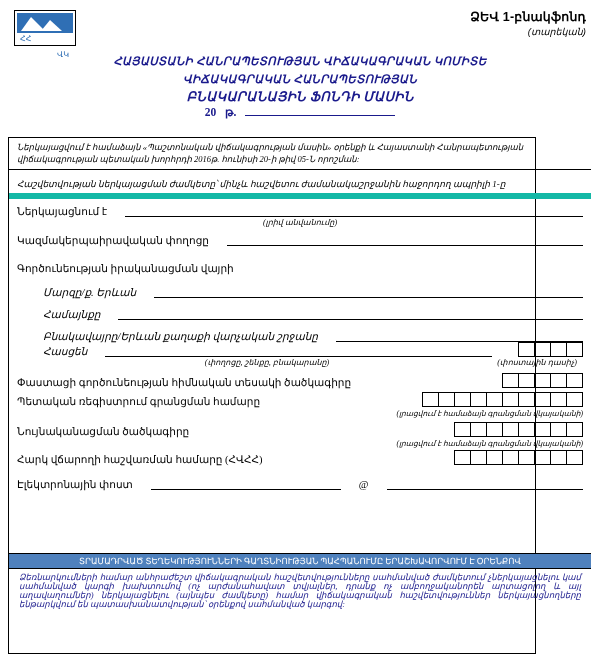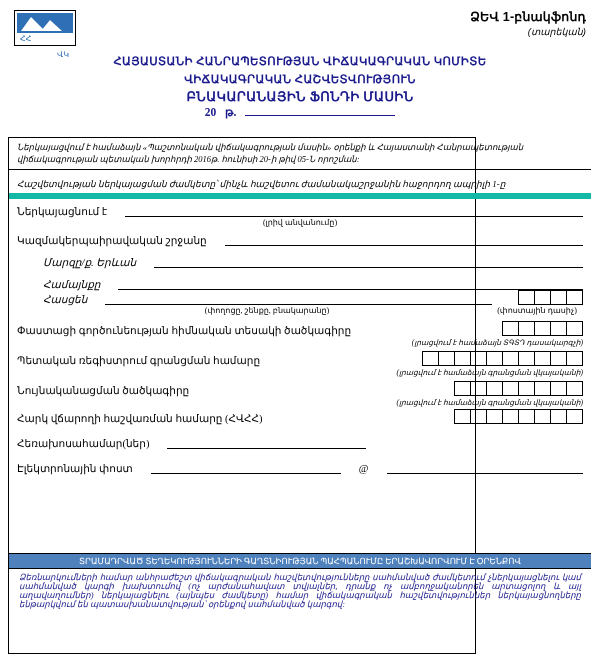--- a/index.html
+++ b/index.html
@@ -45,35 +45,35 @@
   }
   .form-code-sub{
     position:absolute;right:14px;top:26px;
     font-family:Liberation Sans, sans-serif;
     font-size:9.5px;font-style:italic;
   }
 
   .title-block{position:absolute;left:0;top:52px;width:600px;text-align:center;}
   .title-line{
     color:#1a1a8c;font-family:"Liberation Serif",serif;
-    font-size:11.5px;letter-spacing:.4px;line-height:18px;font-weight:bold;
+    font-size:11.5px;letter-spacing:.4px;line-height:18px;font-weight:bold;font-style:italic;
   }
   .title-line.big{font-size:13px;}
   .year-row{
     position:absolute;left:0;top:104px;width:600px;text-align:center;
     color:#1a1a8c;font-size:11.5px;font-weight:bold;
   }
   .year-row .ul{
     display:inline-block;width:150px;border-bottom:1px solid #1a1a8c;
     height:11px;margin-left:6px;
   }
 
   
   .frame{
-    position:absolute;left:8px;top:137px;width:468px;height:517px;
+    position:absolute;left:8px;top:137px;width:528px;height:517px;
     border:1px solid #000;box-sizing:border-box;
   }
   .intro{
     position:absolute;left:0;top:0;width:582px;
     padding:4px 6px 4px 8px;box-sizing:border-box;
     font-size:8.5px;line-height:11.5px;font-style:italic;
     border-bottom:1px solid #000;
   }
   .note{
     position:absolute;left:0;top:37px;width:582px;
@@ -84,21 +84,21 @@
   }
 
   .body{position:absolute;left:0;top:58px;width:582px;}
 
   .row{position:relative;padding:0 8px;box-sizing:border-box;}
   .lbl{font-size:10.5px;white-space:nowrap;}
   .lbl.it{font-style:italic;}
   .line-row{display:flex;align-items:flex-end;gap:18px;}
   .line-row .fill{flex:1;border-bottom:1px solid #000;height:12px;}
   .sub{
-    font-size:8px;text-align:center;
+    font-size:8px;font-style:italic;text-align:center;
   }
   .indent{padding-left:34px;}
 
   
   .boxes{display:flex;gap:0;}
   .bx{
     width:17px;height:15px;border:1px solid #000;
     box-sizing:border-box;margin-left:-1px;
   }
   .bx:first-child{margin-left:0;}
@@ -132,21 +132,21 @@
     <div class="base"></div>
     <div class="bl">ՀՀ</div>
     <div class="br">ՎԿ</div>
   </div>
 
   <div class="form-code">ՁԵՎ 1-բնակֆոնդ</div>
   <div class="form-code-sub">(տարեկան)</div>
 
   <div class="title-block">
     <div class="title-line">ՀԱՅԱՍՏԱՆԻ ՀԱՆՐԱՊԵՏՈՒԹՅԱՆ  ՎԻՃԱԿԱԳՐԱԿԱՆ ԿՈՄԻՏԵ</div>
-    <div class="title-line">ՎԻՃԱԿԱԳՐԱԿԱՆ ՀԱՇՎԵՏՎՈՒԹՅՈՒՆ</div>
+    <div class="title-line">ՎԻՃԱԿԱԳՐԱԿԱՆ ՀԱՆՐԱՊԵՏՈՒԹՅԱՆ</div>
     <div class="title-line big">ԲՆԱԿԱՐԱՆԱՅԻՆ ՖՈՆԴԻ ՄԱՍԻՆ</div>
   </div>
 
   <div class="year-row">
     <span>20</span>
     <span style="margin-left:6px;">թ.</span>
     <span class="ul"></span>
   </div>
 
   <div class="frame">
@@ -159,40 +159,49 @@
       <div class="row" style="margin-top:8px;">
         <div class="line-row">
           <span class="lbl">Ներկայացնում է</span>
           <span class="fill"></span>
         </div>
         <div class="sub" style="margin-top:1px;">(լրիվ անվանումը)</div>
       </div>
 
       <div class="row" style="margin-top:6px;">
         <div class="line-row">
-          <span class="lbl">Կազմակերպաիրավական շրջանը</span>
-          <span class="fill"></span>
-        </div>
-      </div>
-
+          <span class="lbl">Կազմակերպաիրավական փողոցը</span>
+          <span class="fill"></span>
+        </div>
+      </div>
+
+      <div class="row" style="margin-top:12px;">
+        <span class="lbl">Գործունեության իրականացման վայրի</span>
+      </div>
 
       <div class="row indent" style="margin-top:9px;">
         <div class="line-row">
           <span class="lbl it">Մարզը/ք. Երևան</span>
           <span class="fill"></span>
         </div>
       </div>
 
       <div class="row indent" style="margin-top:9px;">
         <div class="line-row">
           <span class="lbl it">Համայնքը</span>
           <span class="fill"></span>
         </div>
       </div>
 
+      <div class="row indent" style="margin-top:9px;">
+        <div class="line-row">
+          <span class="lbl it">Բնակավայրը/Երևան քաղաքի վարչական շրջանը</span>
+          <span class="fill"></span>
+        </div>
+      </div>
 
       <div class="row indent" style="">
         <div class="line-row">
           <span class="lbl it">Հասցեն</span>
           <span class="fill" style="margin-right:8px;"></span>
           <span class="boxes">
             <span class="bx"></span>
             <span class="bx"></span>
             <span class="bx"></span>
             <span class="bx"></span>
@@ -209,21 +218,20 @@
           <span class="lbl">Փաստացի գործունեության հիմնական տեսակի ծածկագիրը</span>
           <span class="fill" style="border-bottom:none;"></span>
           <span class="boxes">
             <span class="bx"></span>
             <span class="bx"></span>
             <span class="bx"></span>
             <span class="bx"></span>
             <span class="bx"></span>
           </span>
         </div>
-        <div class="hintright" style="margin-top:2px;">(լրացվում է համաձայն ՏԳՏԴ դասակարգչի)</div>
       </div>
 
       <div class="row" style="margin-top:4px;">
         <div class="line-row">
           <span class="lbl">Պետական ռեգիստրում գրանցման համարը</span>
           <span class="fill" style="border-bottom:none;"></span>
           <span class="boxes">
             <span class="bx"></span>
             <span class="bx"></span>
             <span class="bx"></span>
@@ -267,27 +275,20 @@
             <span class="bx"></span>
             <span class="bx"></span>
             <span class="bx"></span>
             <span class="bx"></span>
             <span class="bx"></span>
             <span class="bx"></span>
           </span>
         </div>
       </div>
 
-      <div class="row" style="margin-top:12px;">
-        <div class="line-row">
-          <span class="lbl">Հեռախոսահամար(ներ)</span>
-          <span class="fill" style="max-width:290px;"></span>
-          <span style="flex:1;"></span>
-        </div>
-      </div>
 
       <div class="row" style="margin-top:12px;">
         <div class="line-row">
           <span class="lbl">Էլեկտրոնային փոստ</span>
           <span class="fill" style="max-width:190px;"></span>
           <span class="lbl">@</span>
           <span class="fill"></span>
         </div>
       </div>
 

